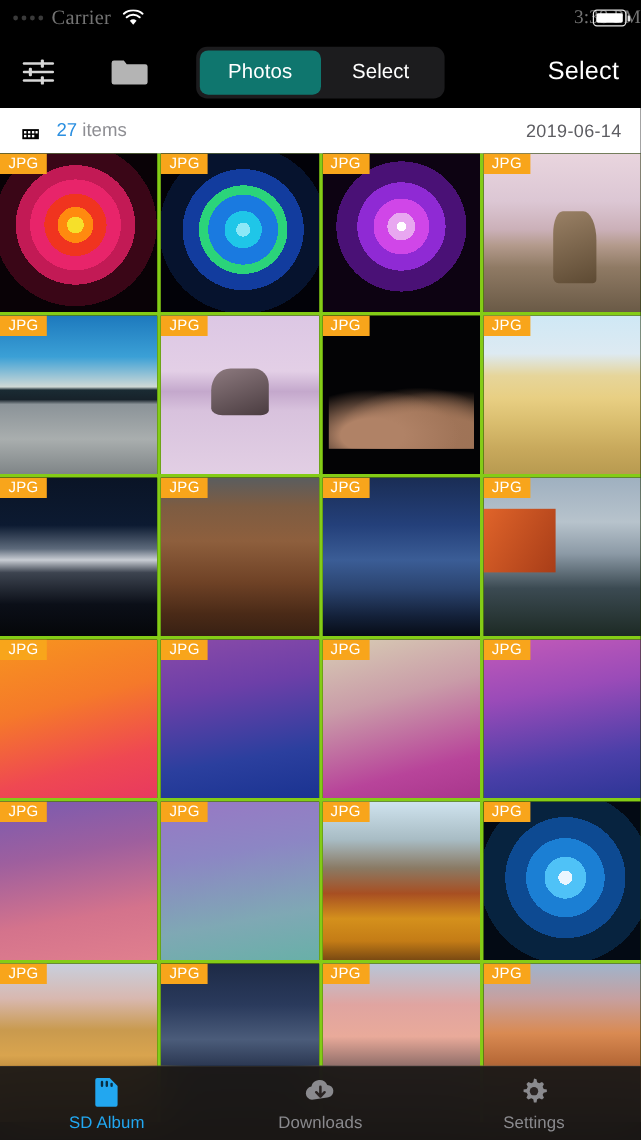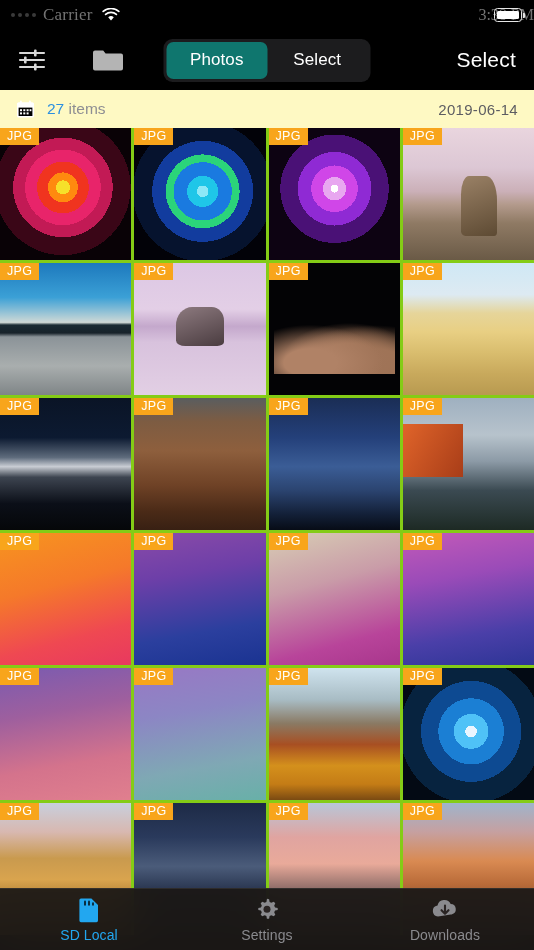--- a/index.html
+++ b/index.html
@@ -53,21 +53,21 @@
   }
   .seg-item.active { background:#0f766e; }
   .select-btn {
     margin-left:auto; font-size:21px; color:#fff; background:none; border:none;
     cursor:pointer; font-weight:400; letter-spacing:.2px; padding:0;
   }
 
   
   .infobar {
     height:38px; display:flex; align-items:center; padding:0 16px;
-    background:#fef9c3;
+    background:#ffffff;
   }
   .cal-icon { width:19px; height:19px; margin-right:12px; flex:none; }
   .count { font-size:15.5px; color:#8e8e93; }
   .count b { color:#2b8fe0; font-weight:400; }
   .date { margin-left:auto; font-size:15px; color:#5d5d62; letter-spacing:.3px; }
 
   
   .grid {
     display:grid;
     grid-template-columns:repeat(4, 1fr);
@@ -331,37 +331,37 @@
       <span class="ico">
         <svg width="24" height="26" viewBox="0 0 24 26">
           <path d="M4 1.4h10.4L21 8v15.6a1.6 1.6 0 0 1-1.6 1.6H4a1.6 1.6 0 0 1-1.6-1.6V3a1.6 1.6 0 0 1 1.6-1.6Z" fill="#22a7f0"></path>
           <g fill="#000" opacity=".72">
             <rect x="7" y="3.6" width="2" height="5.2" rx="1"></rect>
             <rect x="11" y="3.6" width="2" height="5.2" rx="1"></rect>
             <rect x="15" y="5.2" width="2" height="3.6" rx="1"></rect>
           </g>
         </svg>
       </span>
-      <span class="lbl">SD Local</span>
-    </div>
-
+      <span class="lbl">SD Album</span>
+    </div>
+
+
+    <div class="tab">
+      <span class="ico">
+        <svg width="30" height="26" viewBox="0 0 30 26">
+          <path d="M8 19.5a5.6 5.6 0 0 1-.5-11.1 7 7 0 0 1 13.2-1.3 5.2 5.2 0 0 1 .9 10.3 5.6 5.6 0 0 1-.9.1Z" fill="#8a8a8e"></path>
+          <path d="M15 8.6v8.2m0 0-3.5-3.6M15 16.8l3.5-3.6" stroke="#2a2423" stroke-width="2.1" fill="none" stroke-linecap="round" stroke-linejoin="round"></path>
+        </svg>
+      </span>
+      <span class="lbl">Downloads</span>
+    </div>
 
     <div class="tab">
       <span class="ico">
         <svg width="26" height="26" viewBox="0 0 26 26">
           <path d="M13 1.8l2.1.5.5 2.6 1.7.9 2.4-1.1 1.6 1.6-1.1 2.4.9 1.7 2.6.5v2.2l-2.6.5-.9 1.7 1.1 2.4-1.6 1.6-2.4-1.1-1.7.9-.5 2.6h-2.2l-.5-2.6-1.7-.9-2.4 1.1-1.6-1.6 1.1-2.4-.9-1.7-2.6-.5v-2.2l2.6-.5.9-1.7-1.1-2.4 1.6-1.6 2.4 1.1 1.7-.9.5-2.6Z" fill="#8a8a8e"></path>
           <circle cx="13" cy="12.3" r="3.5" fill="#2a2423"></circle>
         </svg>
       </span>
       <span class="lbl">Settings</span>
     </div>
-
-    <div class="tab">
-      <span class="ico">
-        <svg width="30" height="26" viewBox="0 0 30 26">
-          <path d="M8 19.5a5.6 5.6 0 0 1-.5-11.1 7 7 0 0 1 13.2-1.3 5.2 5.2 0 0 1 .9 10.3 5.6 5.6 0 0 1-.9.1Z" fill="#8a8a8e"></path>
-          <path d="M15 8.6v8.2m0 0-3.5-3.6M15 16.8l3.5-3.6" stroke="#2a2423" stroke-width="2.1" fill="none" stroke-linecap="round" stroke-linejoin="round"></path>
-        </svg>
-      </span>
-      <span class="lbl">Downloads</span>
-    </div>
   </div>
 </div>
 
 </body></html>

